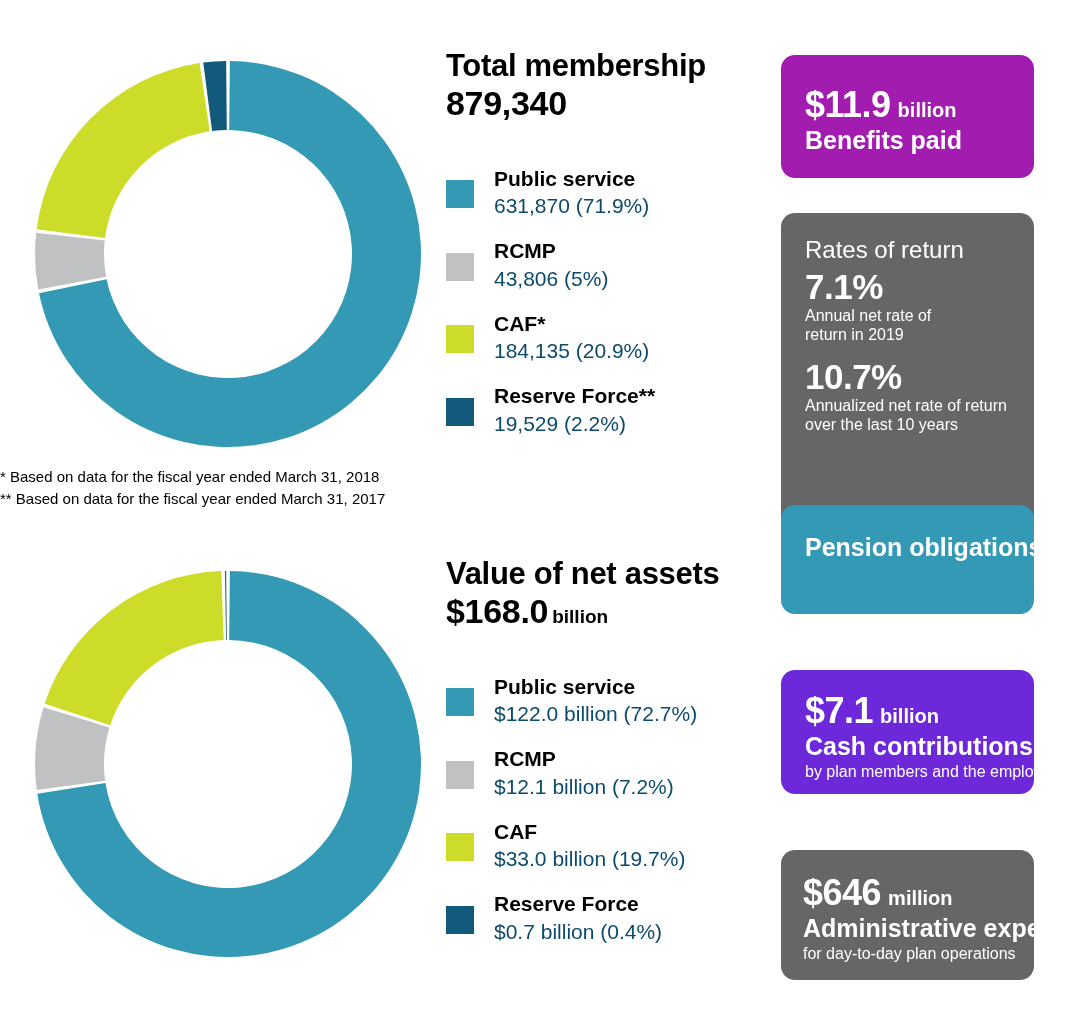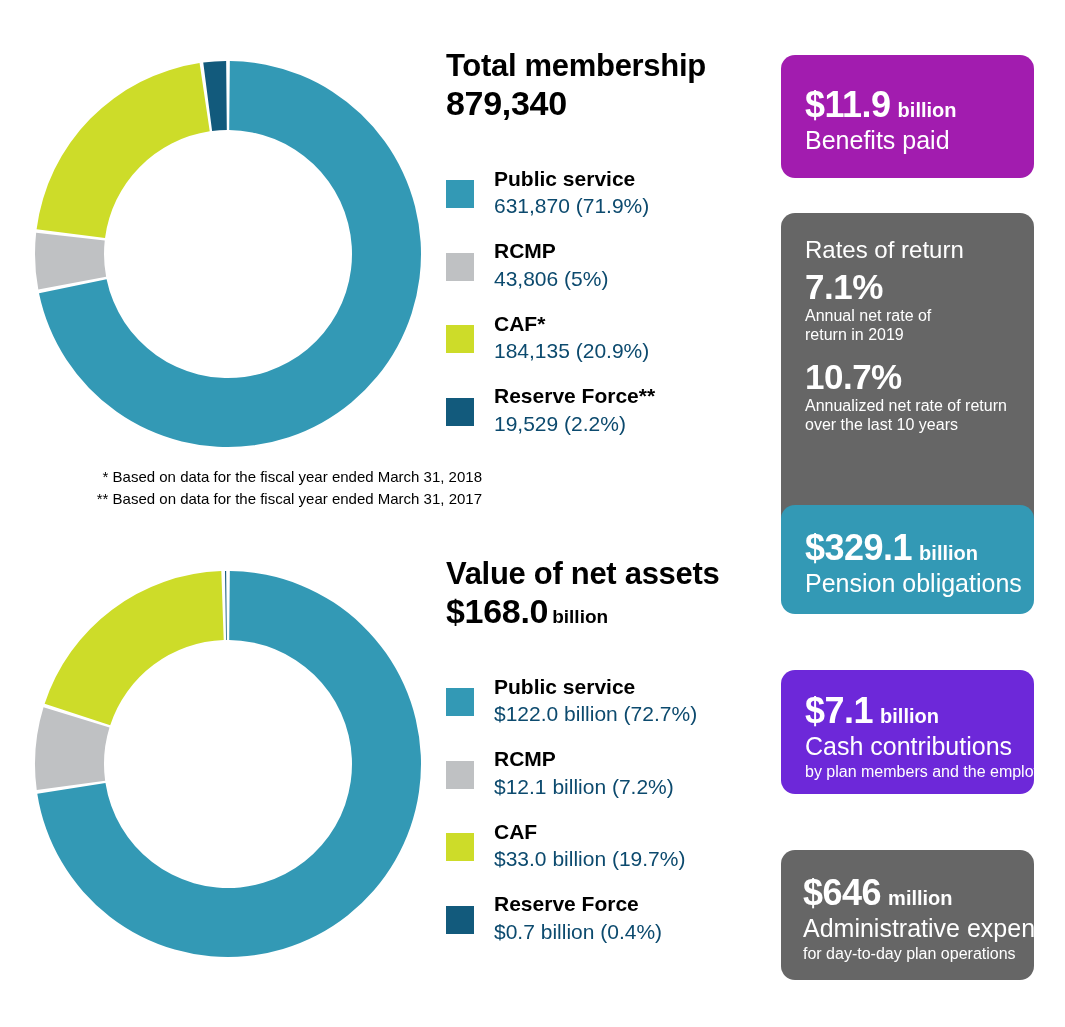--- a/index.html
+++ b/index.html
@@ -73,26 +73,25 @@
     font-weight: normal;
     color: #0c4a6e;
     line-height: 1.25;
     white-space: nowrap;
     margin-top: 2px;
   }
 
   
   .footnotes {
     position: absolute;
-    text-align: right;
+    text-align: left;
     font-size: 15px;
     line-height: 1.45;
     color: #000000;
     white-space: nowrap;
-    padding-left: 48px;
   }
 
   
   .card {
     position: absolute;
     border-radius: 14px;
     color: #ffffff;
     box-sizing: border-box;
     overflow: hidden;
   }
@@ -109,21 +108,21 @@
     white-space: nowrap;
   }
   .stat-big .unit {
     font-size: 20px;
     font-weight: bold;
     letter-spacing: 0;
     margin-left: 7px;
   }
   .stat-main {
     font-size: 25px;
-    font-weight: normal;
+    font-weight: bold;
     line-height: 1.12;
     white-space: nowrap;
     margin-top: 3px;
   }
   .stat-sub {
     font-size: 16px;
     font-weight: normal;
     line-height: 1.2;
     white-space: nowrap;
     margin-top: 2px;
@@ -287,23 +286,20 @@
       <div class="rates-desc">
         <div>Annualized net rate of return</div>
         <div>over the last 10 years</div>
       </div>
     </div>
   </div>
 </div>
 
 <div class="card" style="left:781px; top:505px; width:253px; height:109px; background:#3399b5;">
   <div class="card-inner" style="top:25px;">
-    <div class="stat-big">
-      <span>$329.1</span><span class="unit">billion</span>
-    </div>
     <div class="stat-main">Pension obligations</div>
   </div>
 </div>
 
 <div class="card" style="left:781px; top:670px; width:253px; height:124px; background:#6d28d9;">
   <div class="card-inner" style="top:23px;">
     <div class="stat-big">
       <span>$7.1</span><span class="unit">billion</span>
     </div>
     <div class="stat-main">Cash contributions</div>

